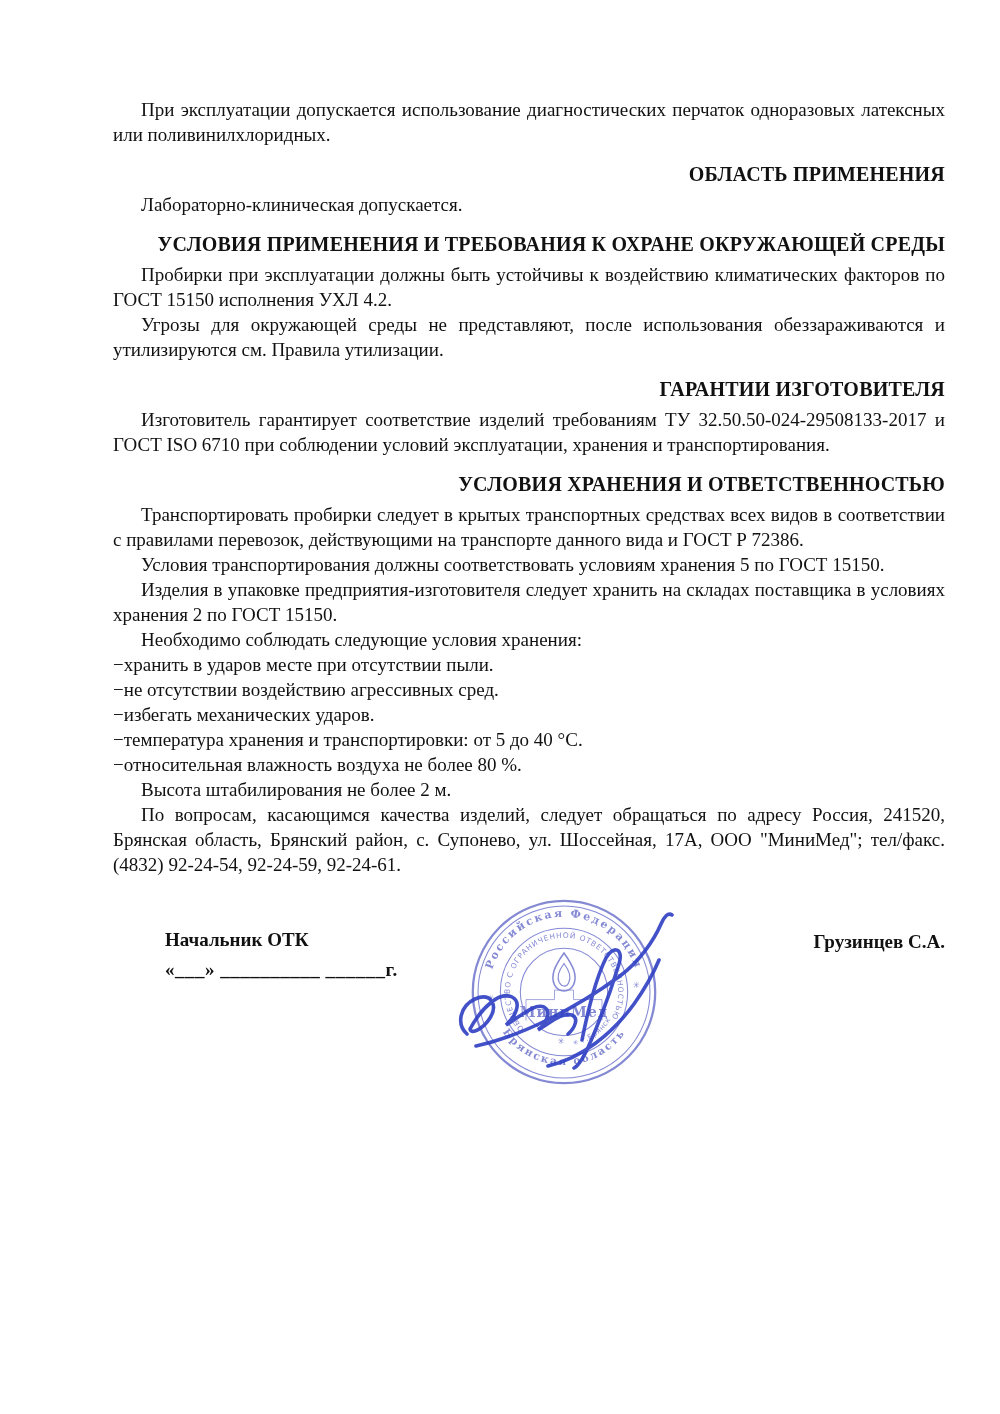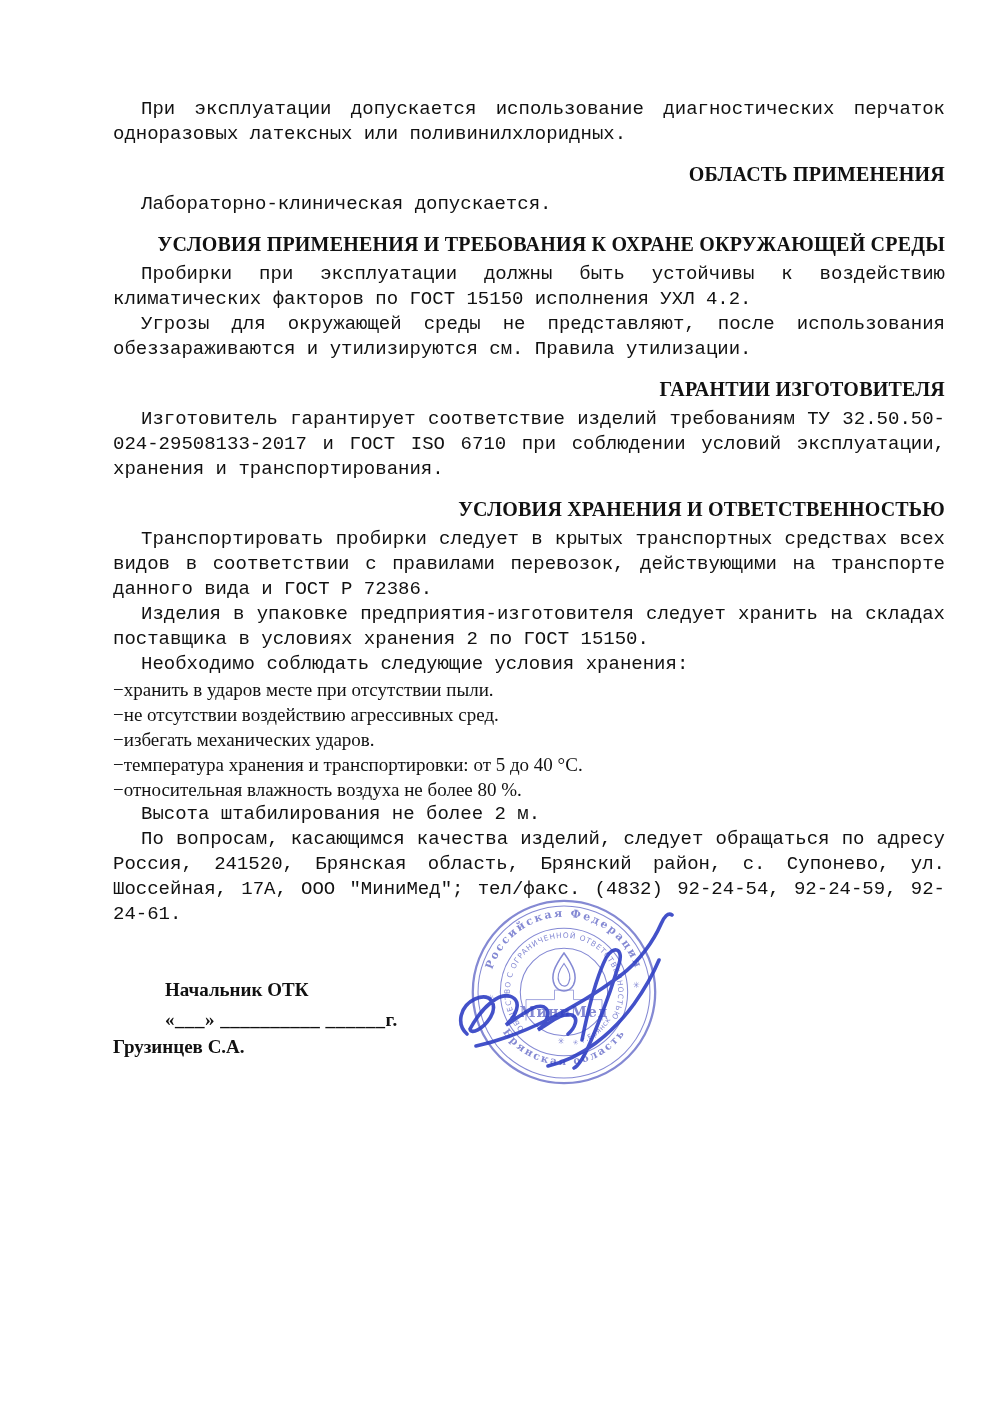--- a/index.html
+++ b/index.html
@@ -5,34 +5,33 @@
   html,body{margin:0;padding:0;background:#e8e8e8;}
   .page{
     width:1000px;height:1414px;position:relative;background:#ffffff;
     margin:0 auto;overflow:hidden;
     font-family:"Liberation Serif", serif;color:#111;
   }
   .content{
     position:absolute;left:113px;top:97px;width:832px;
     font-size:19px;line-height:25px;
   }
-  p.para{margin:0;text-align:justify;text-indent:28px;font-family:Liberation Mono, monospace;}
+  p.para{margin:0;text-align:justify;text-indent:28px;}
   h2.sec{
     font-size:20px;line-height:26px;margin:14px 0 5px 0;
     text-align:right;font-weight:bold;letter-spacing:.2px;
   }
   .rule{margin:0;text-align:left;}
   .signoff{
     margin-top:50px;display:flex;justify-content:space-between;
     font-weight:bold;
-    flex-direction:column;
   }
   .signoff-left{margin-left:52px;}
   .signoff-date{margin-top:5px;letter-spacing:.5px;}
-  .signoff-right{margin-right:58px;padding-top:2px;}
+  .signoff-right{padding-top:2px;}
   .stamp-wrap{
     position:absolute;left:469px;top:897px;width:190px;height:190px;
     opacity:.92;
   }
   .sig-wrap{
     position:absolute;left:448px;top:888px;width:235px;height:185px;
   }
   svg text{font-family:"DejaVu Sans", sans-serif;}
   .st-outer{font-family:"DejaVu Serif", serif;font-weight:bold;font-size:11.5px;letter-spacing:2.2px;}
   .st-inner{font-size:7.8px;letter-spacing:.9px;}
@@ -60,20 +59,21 @@
     </section>
 
     <section>
       <h2 class="sec">ГАРАНТИИ ИЗГОТОВИТЕЛЯ</h2>
       <p class="para">Изготовитель гарантирует соответствие изделий требованиям ТУ 32.50.50-024-29508133-2017 и ГОСТ ISO 6710 при соблюдении условий эксплуатации, хранения и транспортирования.</p>
     </section>
 
     <section>
       <h2 class="sec">УСЛОВИЯ ХРАНЕНИЯ И ОТВЕТСТВЕННОСТЬЮ</h2>
       <p class="para">Транспортировать пробирки следует в крытых транспортных средствах всех видов в соответствии с правилами перевозок, действующими на транспорте данного вида и ГОСТ Р 72386.</p>
+      <p class="para">Условия транспортирования должны соответствовать условиям хранения 5 по ГОСТ 15150.</p>
       <p class="para">Изделия в упаковке предприятия-изготовителя следует хранить на складах поставщика в условиях хранения 2 по ГОСТ 15150.</p>
       <p class="para">Необходимо соблюдать следующие условия хранения:</p>
       <p class="rule">−хранить в ударов месте при отсутствии пыли.</p>
       <p class="rule">−не отсутствии воздействию агрессивных сред.</p>
       <p class="rule">−избегать механических ударов.</p>
       <p class="rule">−температура хранения и транспортировки: от 5 до 40 °С.</p>
       <p class="rule">−относительная влажность воздуха не более 80 %.</p>
       <p class="para">Высота штабилирования не более 2 м.</p>
       <p class="para">По вопросам, касающимся качества изделий, следует обращаться по адресу Россия, 241520, Брянская область, Брянский район, с. Супонево, ул. Шоссейная, 17А, ООО "МиниМед"; тел/факс. (4832) 92-24-54, 92-24-59, 92-24-61.</p>
     </section>

